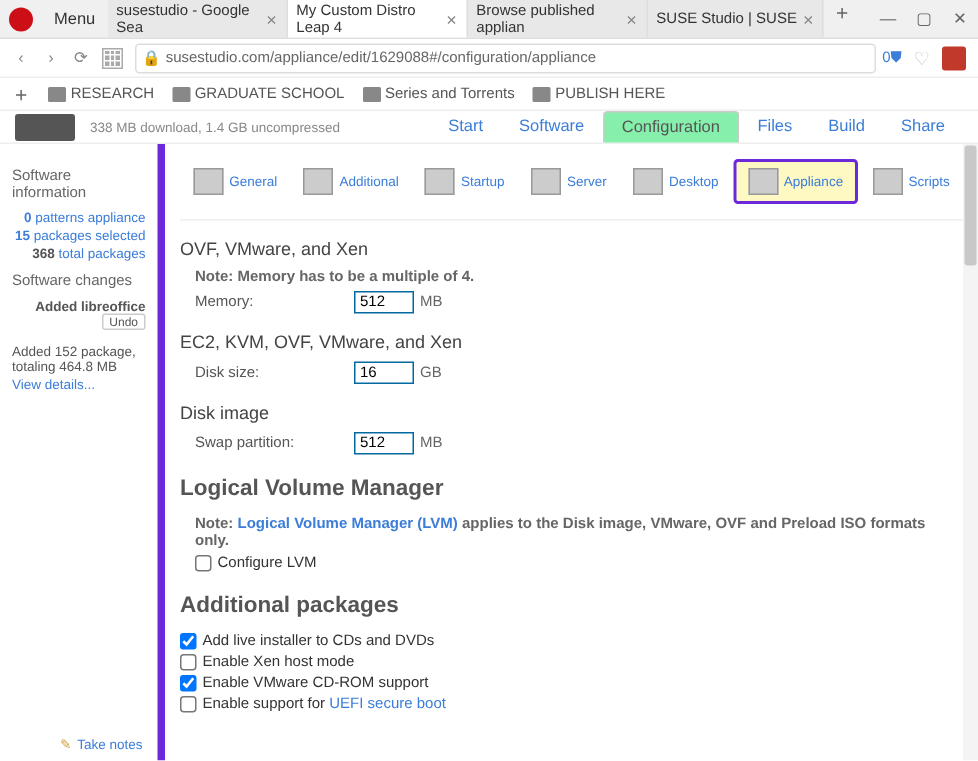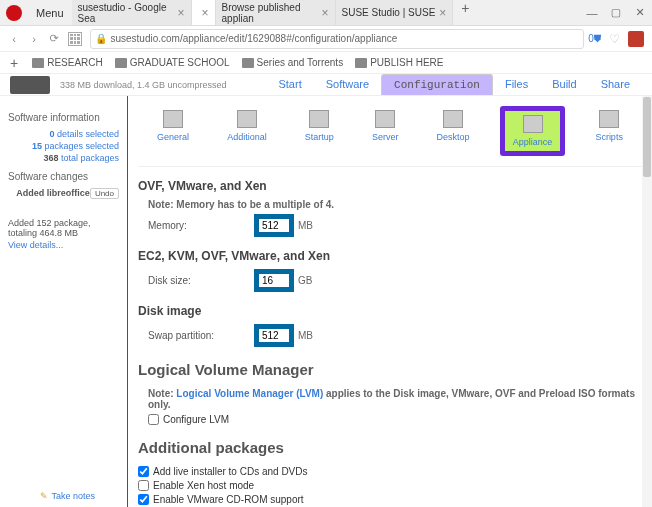--- a/index.html
+++ b/index.html
@@ -26,58 +26,59 @@
 .ext-icon { width: 16px; height: 16px; background: #c0392b; border-radius: 2px; margin: 0 4px; }
 .bookbar { height: 22px; display: flex; align-items: center; padding: 0 4px; background: #fff; border-bottom: 1px solid #eee; gap: 4px; }
 .plus-bm { font-size: 14px; color: #666; padding: 0 6px; }
 .bm { display: flex; align-items: center; font-size: 10px; color: #555; padding: 0 4px; gap: 3px; }
 .folder-icon { width: 12px; height: 10px; background: #888; border-radius: 1px; }
 .appheader { height: 22px; display: flex; align-items: center; padding: 0 10px; border-bottom: 1px solid #eee; }
 .thumb { width: 40px; height: 18px; background: #555; border-radius: 2px; margin-right: 10px; }
 .dlinfo { font-size: 9px; color: #888; }
 .topnav { margin-left: auto; display: flex; }
 .navlink { padding: 4px 12px; font-size: 11px; color: #3b7dd8; }
-.navlink.active { background: #c4b5fd; border: 1px solid #ccc; border-bottom: none; border-radius: 3px 3px 0 0; color: #555; font-family: Liberation Mono, monospace; }
+.navlink.active { background: #86efac; border: 1px solid #ccc; border-bottom: none; border-radius: 3px 3px 0 0; color: #555; }
 .main { display: flex; height: calc(100% - 96px); }
-.sidebar { width: 128px; padding: 8px; border-right: 1px solid #6d28d9; font-size: 9px; color: #555; }
+.sidebar { width: 110px; padding: 8px; border-right: 5px solid #6d28d9; font-size: 9px; color: #555; }
 .side-head { font-size: 10px; color: #666; margin: 8px 0 6px; }
 .side-line { text-align: right; margin: 2px 0; font-size: 9px; }
 .blue { color: #3b7dd8; }
 .undo { float: right; border: 1px solid #ccc; padding: 0 4px; font-size: 8px; border-radius: 2px; }
 .content { flex: 1; overflow-y: auto; padding: 0 10px; }
 .subtabs { display: flex; justify-content: space-around; padding: 10px 0; border-bottom: 1px solid #eee; }
-.subtab { display: flex; flex-direction: column; align-items: center; gap: 4px; font-size: 9px; color: #3b7dd8; padding: 4px 8px; }
-.subtab.sel { background: #bef264; border: 5px solid #6d28d9; border-radius: 3px; }
+.subtab { display: flex; align-items: center; gap: 4px; font-size: 9px; color: #3b7dd8; padding: 4px 8px; }
+.subtab.sel { background: #fef9c3; border: 2px solid #6d28d9; border-radius: 3px; }
 .sticon { width: 20px; height: 18px; background: #ccc; border: 1px solid #999; }
 h2 { font-size: 15px; color: #555; margin: 14px 0 10px; font-weight: bold; }
-h3 { font-size: 12px; color: #444; margin: 12px 0 6px; font-weight: bold; }
+h3 { font-size: 12px; color: #444; margin: 12px 0 6px; font-weight: normal; }
 .note { font-size: 10px; color: #666; margin: 4px 0 4px 10px; font-weight: bold; }
 .field { display: flex; align-items: center; margin: 4px 0 4px 10px; font-size: 10px; }
 .field label { width: 100px; text-align: left; margin-right: 6px; color: #555; }
-.field input { width: 40px; border: 5px solid #0369a1; padding: 1px 3px; font-size: 10px; }
+.field input { width: 40px; border: 1px solid #0369a1; padding: 1px 3px; font-size: 10px; }
 .field .unit { margin-left: 4px; color: #666; }
 .chk { display: flex; align-items: center; font-size: 10px; margin: 3px 0; gap: 4px; }
 .chk input { width: 11px; height: 11px; }
 .take-notes { position: absolute; bottom: 6px; left: 40px; font-size: 9px; color: #3b7dd8; display: flex; align-items: center; gap: 4px; }
 .pencil { color: #d4a340; }
 .scrollbar { position: absolute; right: 0; top: 96px; width: 10px; bottom: 0; background: #f4f4f4; }
 .scrollthumb { width: 8px; height: 80px; background: #c8c8c8; margin: 1px; border-radius: 2px; }
 </style>
 </head>
 <body>
 
 <div class="titlebar">
   <div class="opera-icon"></div>
   <div class="menu-btn">Menu</div>
   <div class="tabs">
     <div class="tab">
         <span>susestudio - Google Sea</span>
         <span class="tab-close">×</span>
       </div>
     <div class="tab active">
+        <span>My Custom Distro Leap 4</span>
         <span class="tab-close">×</span>
       </div>
     <div class="tab">
         <span>Browse published applian</span>
         <span class="tab-close">×</span>
       </div>
     <div class="tab">
         <span>SUSE Studio | SUSE</span>
         <span class="tab-close">×</span>
       </div>
@@ -143,21 +144,21 @@
     <div class="navlink active">Configuration</div>
     <div class="navlink">Files</div>
     <div class="navlink">Build</div>
     <div class="navlink">Share</div>
   </div>
 </div>
 
 <div class="main">
   <div class="sidebar">
     <div class="side-head">Software information</div>
-    <div class="side-line"><b class="blue">0</b><span class="blue"> details selected</span></div>
+    <div class="side-line"><b class="blue">0</b><span class="blue"> patterns appliance</span></div>
     <div class="side-line"><b class="blue">15</b><span class="blue"> packages selected</span></div>
     <div class="side-line"><b>368</b><span class="blue"> total packages</span></div>
     <div class="side-head">Software changes</div>
     <div style="font-size:9px;margin:2px 0;text-align:right;"><b>Added libreoffice</b><span class="undo">Undo</span></div>
     <div style="font-size:9px;clear:both;margin-top:20px;">Added 152 package, totaling 464.8 MB</div>
     <div class="blue" style="font-size:9px;margin-top:2px;">View details...</div>
   </div>
 
   <div class="content">
     <div class="subtabs">

